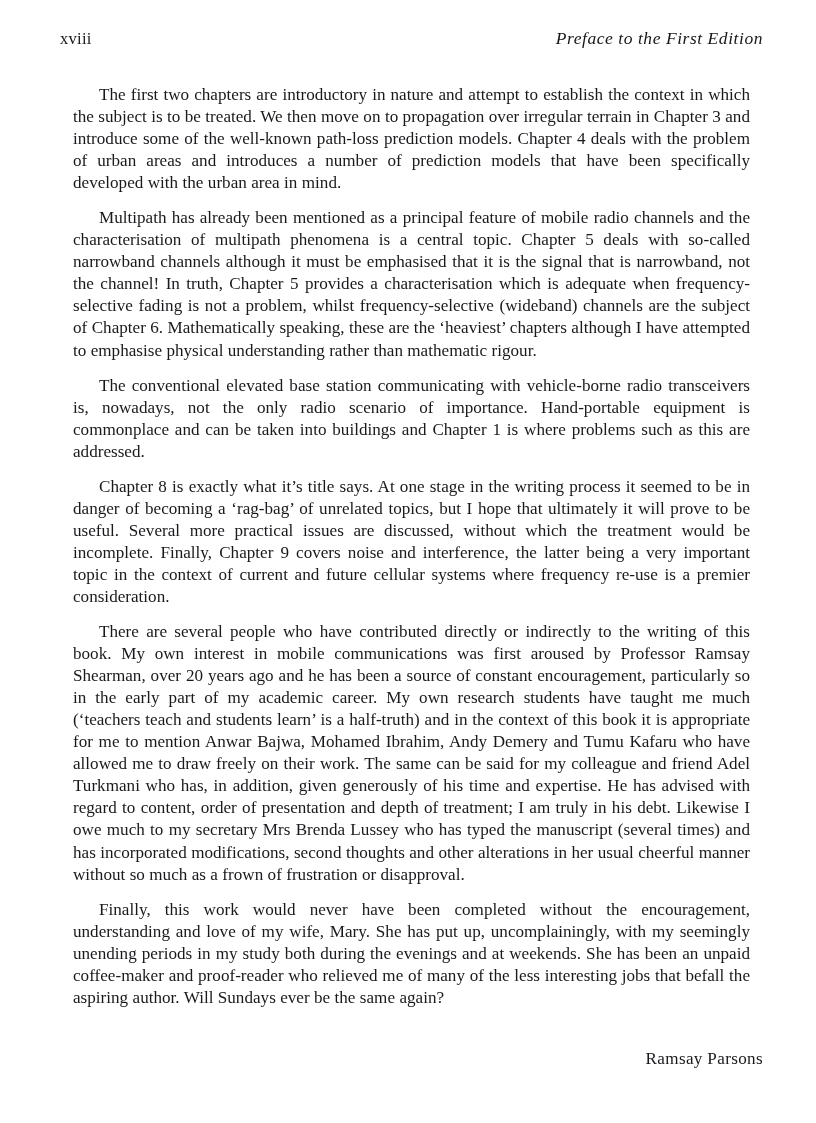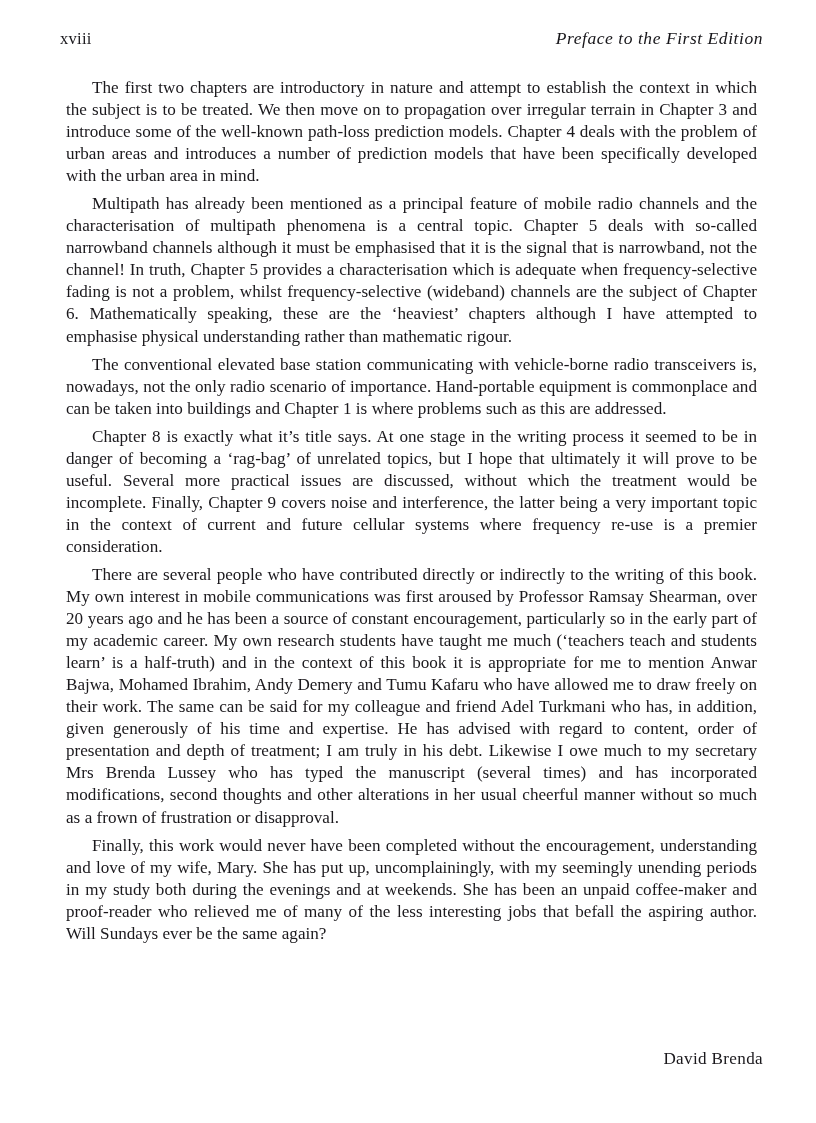--- a/index.html
+++ b/index.html
@@ -51,21 +51,21 @@
   }
 
   
   .textblock {
     position: absolute;
     left: 60px;
     top: 71px;
     width: 703px;
   }
   p.body-par {
-    margin: 6px;
+    margin: 13px;
     text-align: justify;
     text-justify: inter-word;
     text-indent: 26px;
     font-size: 17.1px;
     line-height: 22.05px;
     letter-spacing: 0.01px;
     word-spacing: 0.1px;
     color: #1a181c;
     hyphens: none;
   }
@@ -95,15 +95,15 @@
 
   <div class="textblock">
     <p class="body-par">The first two chapters are introductory in nature and attempt to establish the context in which the subject is to be treated. We then move on to propagation over irregular terrain in Chapter 3 and introduce some of the well-known path-loss prediction models. Chapter 4 deals with the problem of urban areas and introduces a number of prediction models that have been specifically developed with the urban area in mind.</p>
     <p class="body-par">Multipath has already been mentioned as a principal feature of mobile radio channels and the characterisation of multipath phenomena is a central topic. Chapter 5 deals with so-called narrowband channels although it must be emphasised that it is the signal that is narrowband, not the channel! In truth, Chapter 5 provides a characterisation which is adequate when frequency-selective fading is not a problem, whilst frequency-selective (wideband) channels are the subject of Chapter 6. Mathematically speaking, these are the ‘heaviest’ chapters although I have attempted to emphasise physical understanding rather than mathematic rigour.</p>
     <p class="body-par">The conventional elevated base station communicating with vehicle-borne radio transceivers is, nowadays, not the only radio scenario of importance. Hand-portable equipment is commonplace and can be taken into buildings and Chapter 1 is where problems such as this are addressed.</p>
     <p class="body-par">Chapter 8 is exactly what it’s title says. At one stage in the writing process it seemed to be in danger of becoming a ‘rag-bag’ of unrelated topics, but I hope that ultimately it will prove to be useful. Several more practical issues are discussed, without which the treatment would be incomplete. Finally, Chapter 9 covers noise and interference, the latter being a very important topic in the context of current and future cellular systems where frequency re-use is a premier consideration.</p>
     <p class="body-par">There are several people who have contributed directly or indirectly to the writing of this book. My own interest in mobile communications was first aroused by Professor Ramsay Shearman, over 20 years ago and he has been a source of constant encouragement, particularly so in the early part of my academic career. My own research students have taught me much (‘teachers teach and students learn’ is a half-truth) and in the context of this book it is appropriate for me to mention Anwar Bajwa, Mohamed Ibrahim, Andy Demery and Tumu Kafaru who have allowed me to draw freely on their work. The same can be said for my colleague and friend Adel Turkmani who has, in addition, given generously of his time and expertise. He has advised with regard to content, order of presentation and depth of treatment; I am truly in his debt. Likewise I owe much to my secretary Mrs Brenda Lussey who has typed the manuscript (several times) and has incorporated modifications, second thoughts and other alterations in her usual cheerful manner without so much as a frown of frustration or disapproval.</p>
     <p class="body-par">Finally, this work would never have been completed without the encouragement, understanding and love of my wife, Mary. She has put up, uncomplainingly, with my seemingly unending periods in my study both during the evenings and at weekends. She has been an unpaid coffee-maker and proof-reader who relieved me of many of the less interesting jobs that befall the aspiring author. Will Sundays ever be the same again?</p>
   </div>
 
-  <div class="signature">David Brenda</div>
+  <div class="signature">Ramsay Parsons</div>
 
 </div>
 
 </body></html>

